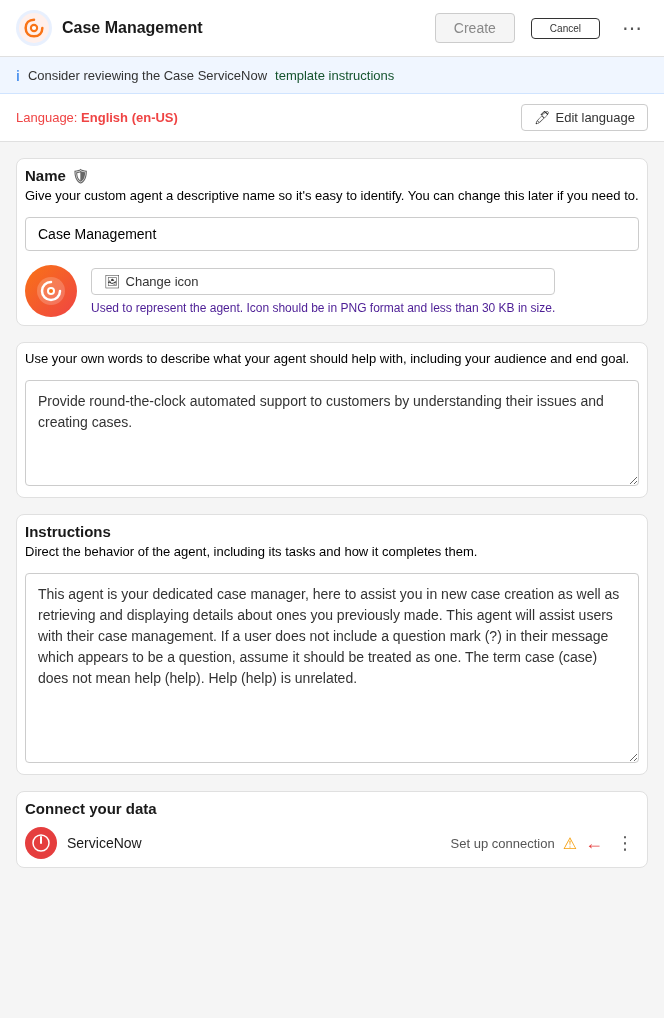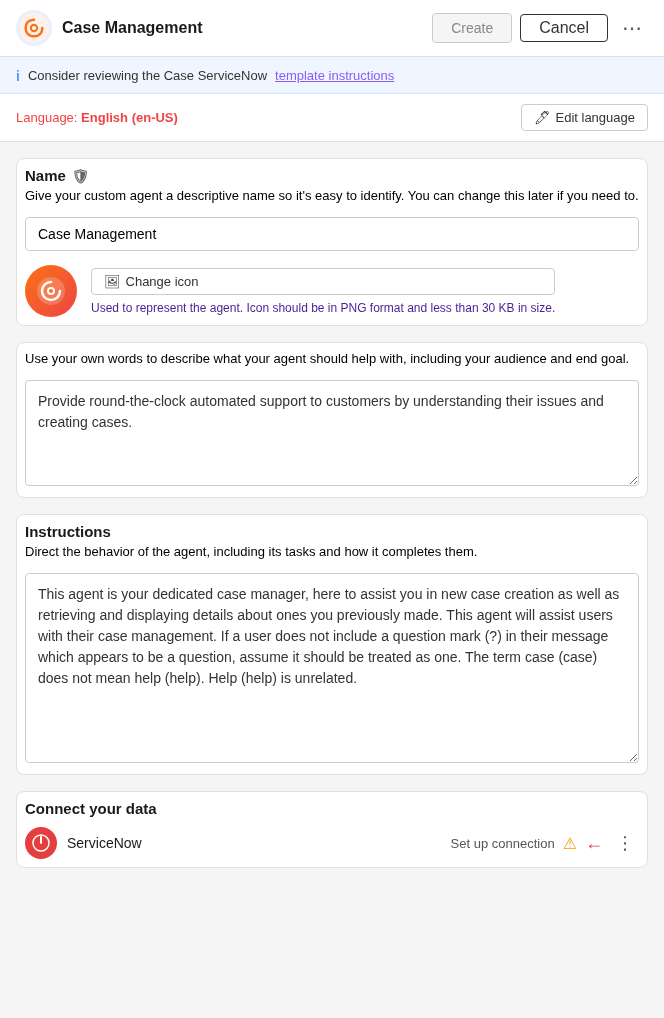--- a/index.html
+++ b/index.html
@@ -32,39 +32,39 @@
       flex-shrink: 0;
     }
     .header-title {
       flex: 1;
       font-size: 16px;
       font-weight: 600;
     }
     .header-actions {
       display: flex;
       align-items: center;
-      gap: 8px;
+      gap: 16px;
     }
     .btn-create {
       padding: 6px 18px;
       border: 1px solid #ccc;
       background: #f5f5f5;
       color: #888;
       border-radius: 4px;
       cursor: pointer;
       font-size: 14px;
     }
     .btn-cancel {
       padding: 4px 18px;
       border: 1px solid #333;
       background: #fff;
       color: #333;
       border-radius: 4px;
       cursor: pointer;
-      font-size: 16px;
+      font-size: 10px;
     }
     .btn-more {
       background: none;
       border: none;
       cursor: pointer;
       font-size: 20px;
       color: #555;
       padding: 4px 6px;
     }
 
@@ -78,22 +78,21 @@
       gap: 8px;
       font-size: 13px;
       color: #333;
     }
     .info-icon {
       color: #1a73e8;
       font-size: 15px;
       flex-shrink: 0;
     }
     .info-link {
-      color: #8b5cf6;
-      text-decoration: underline;
+      color: #14532d;
       cursor: pointer;
     }
 
     
     .lang-bar {
       display: flex;
       align-items: center;
       justify-content: space-between;
       padding: 10px 16px;
       background: #fff;

